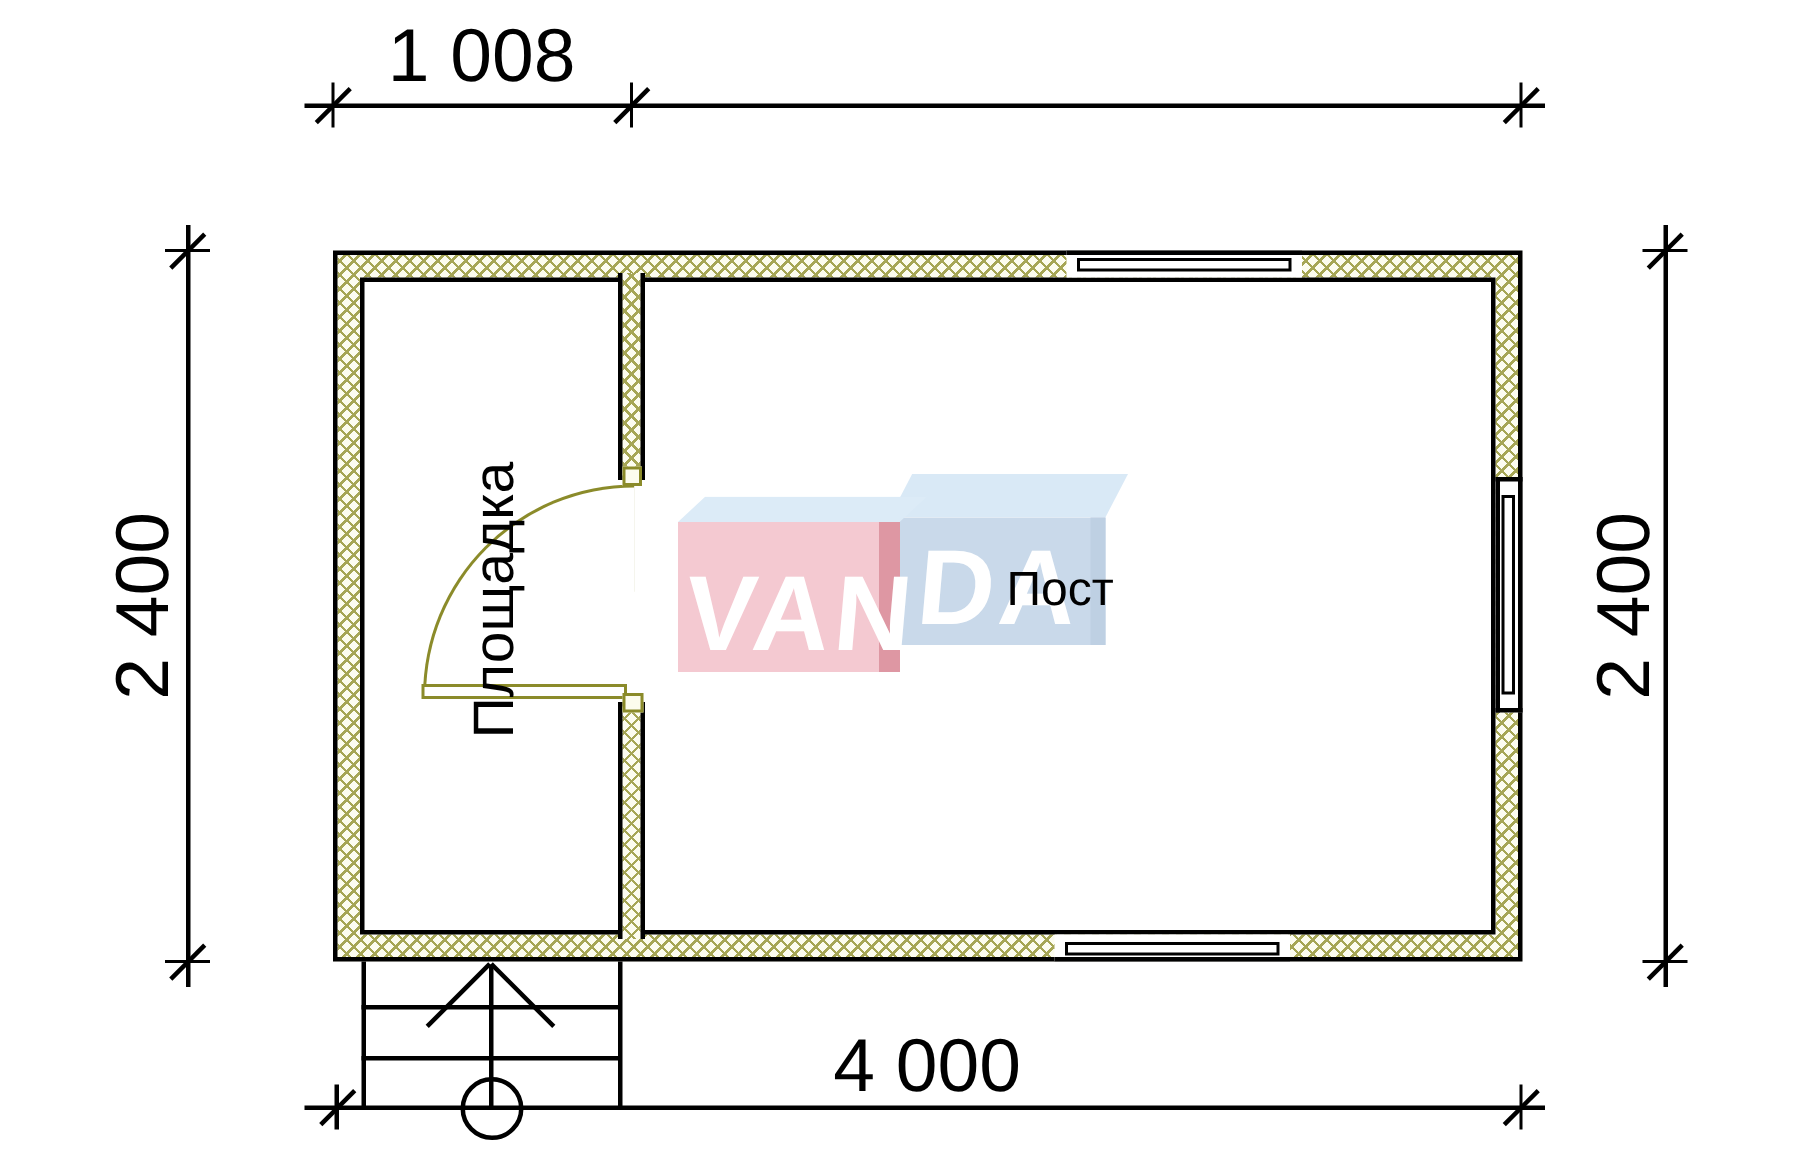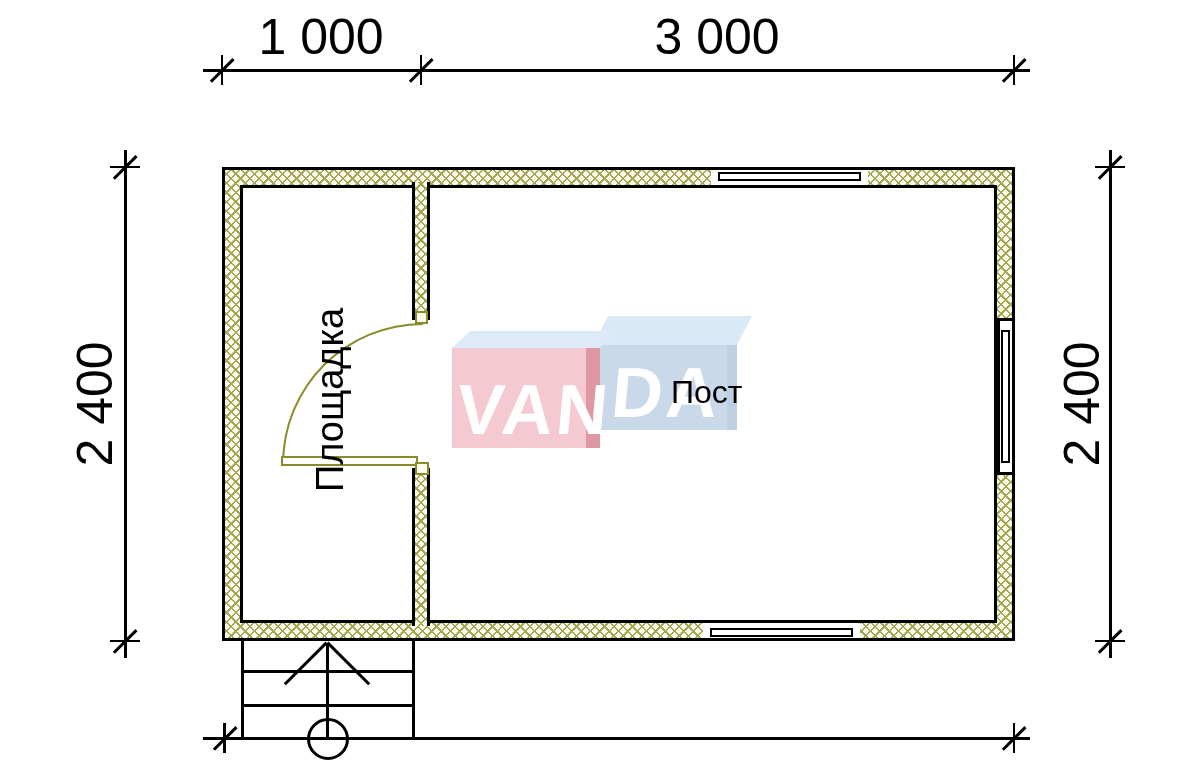--- a/index.html
+++ b/index.html
@@ -25,42 +25,42 @@
 <div class="canvas">
 
   <div class="ln" style="left:203px;top:69px;width:827px;height:2.5px;"></div>
 
   <div class="bar" style="left:220.5px;top:55px;width:2.5px;height:30px;"></div>
   <div class="slash" style="left:206px;top:69px;"></div>
   <div class="bar" style="left:419.5px;top:55px;width:2.5px;height:30px;"></div>
   <div class="slash" style="left:405px;top:69px;"></div>
   <div class="bar" style="left:1012.5px;top:55px;width:2.5px;height:30px;"></div>
   <div class="slash" style="left:998px;top:69px;"></div>
-  <div class="dim-label" style="left:221px;top:8px;width:200px;">1 000</div>
-  <div class="dim-label" style="left:617px;top:8px;width:200px;">3 000</div>
+  <div class="dim-label" style="left:221px;top:8px;width:200px;">1 008</div>
 
   <div class="ln" style="left:124px;top:150px;width:2.5px;height:508px;"></div>
   <div class="bar" style="left:110px;top:165.5px;width:30px;height:2.5px;"></div>
   <div class="slash" style="left:109px;top:165.5px;"></div>
   <div class="bar" style="left:110px;top:639.5px;width:30px;height:2.5px;"></div>
   <div class="slash" style="left:109px;top:639.5px;"></div>
   <div class="dim-label vlabel" style="left:-5px;top:379px;width:200px;height:50px;line-height:50px;">2 400</div>
 
   <div class="ln" style="left:1109px;top:150px;width:2.5px;height:508px;"></div>
   <div class="bar" style="left:1095px;top:165.5px;width:30px;height:2.5px;"></div>
   <div class="slash" style="left:1094px;top:165.5px;"></div>
   <div class="bar" style="left:1095px;top:639.5px;width:30px;height:2.5px;"></div>
   <div class="slash" style="left:1094px;top:639.5px;"></div>
   <div class="dim-label vlabel" style="left:982px;top:379px;width:200px;height:50px;line-height:50px;">2 400</div>
 
   <div class="ln" style="left:203px;top:737px;width:827px;height:2.5px;"></div>
   <div class="bar" style="left:223px;top:723px;width:2.5px;height:30px;"></div>
   <div class="slash" style="left:209px;top:737px;"></div>
   <div class="bar" style="left:1012.5px;top:723px;width:2.5px;height:30px;"></div>
   <div class="slash" style="left:998px;top:737px;"></div>
+  <div class="dim-label" style="left:518px;top:681px;width:200px;">4 000</div>
 
   <div class="abs hatch" style="left:222px;top:167px;width:793px;height:474px;border:3px solid #000;box-sizing:border-box;z-index:1;"></div>
 
   <div class="abs" style="left:240px;top:185px;width:757px;height:438px;border:3px solid #000;box-sizing:border-box;background:#fff;z-index:2;"></div>
 
   <div class="face" style="left:593px;top:316px;width:159px;height:29px;background:#d9e9f6;z-index:3;
               clip-path:polygon(0 100%, 90.5% 100%, 100% 0, 9.5% 0);"></div>
   <div class="face" style="left:593px;top:345px;width:144px;height:85px;background:#c9d9ea;z-index:3;"></div>
   <div class="face" style="left:727px;top:345px;width:10px;height:85px;background:#bed0e3;z-index:3;"></div>
   <div class="face" style="left:452px;top:331px;width:166px;height:17px;background:#dcebf7;z-index:4;

